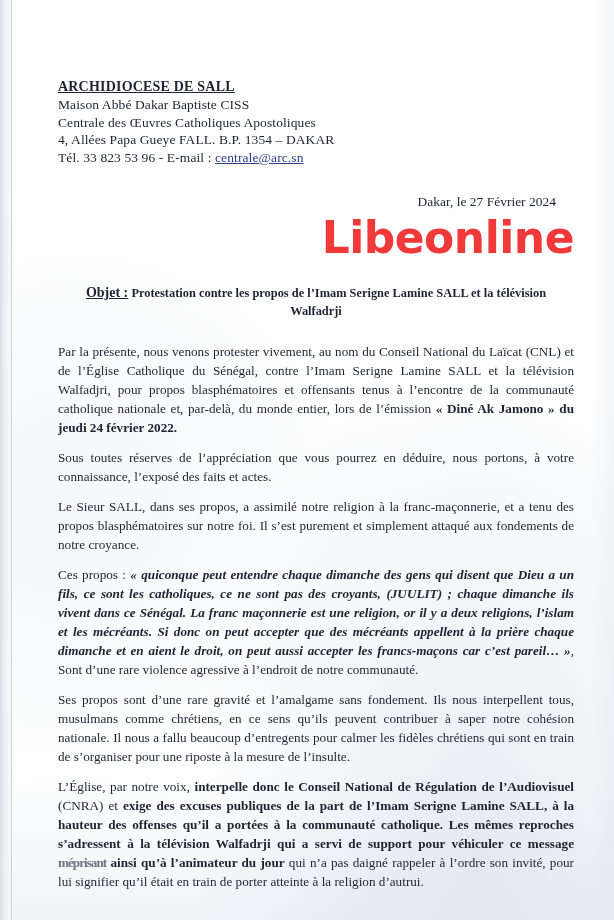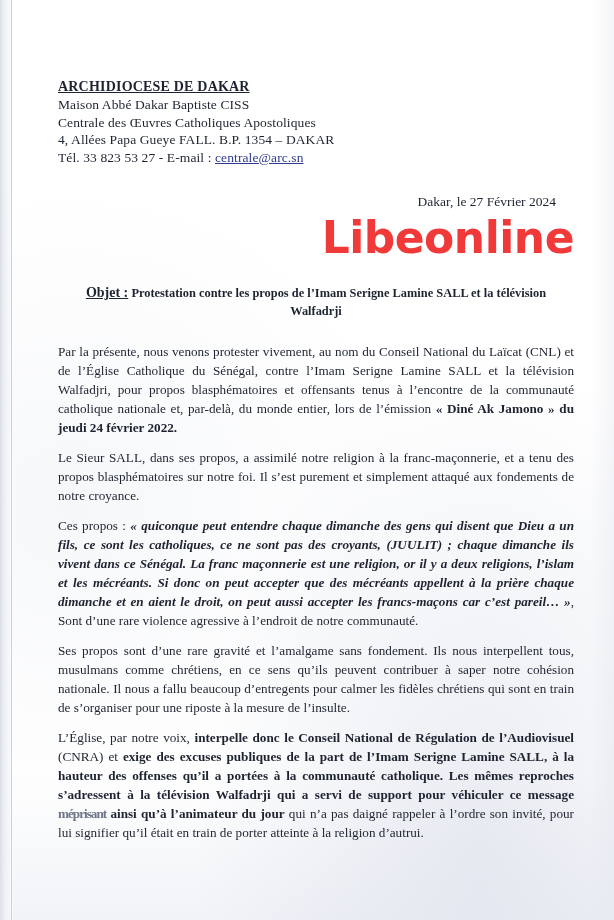--- a/index.html
+++ b/index.html
@@ -135,39 +135,40 @@
 <body>
 
 <div class="page">
   <div class="scan-tint"></div>
   <div class="edge-left"></div>
   <div class="edge-left-line"></div>
 
   <div class="content">
 
     <div class="letterhead">
-      <div class="org line">ARCHIDIOCESE DE DAKAR</div>
+      <div class="org line">ARCHIDIOCESE DE SALL</div>
       <div class="line">Maison Abbé Dakar Baptiste CISS</div>
       <div class="line">Centrale des Œuvres Catholiques Apostoliques</div>
       <div class="line">4, Allées Papa Gueye FALL. B.P. 1354 – DAKAR</div>
-      <div class="line"><span>Tél. 33 823 53 27  - E-mail : </span><a class="mail-link" href="#">centrale@arc.sn</a></div>
+      <div class="line"><span>Tél. 33 823 53 96  - E-mail : </span><a class="mail-link" href="#">centrale@arc.sn</a></div>
     </div>
 
     <div class="dateline">Dakar, le 27 Février 2024</div>
 
     <div class="watermark-wrap">
       <span class="watermark" id="watermark" style="color: rgb(240, 58, 58);">Libeonline</span>
     </div>
 
     <div class="objet"><span class="objet-label">Objet :</span><span class="objet-text"> Protestation contre les propos de l’Imam Serigne Lamine SALL et la télévision Walfadrji</span></div>
 
     <div class="body-block">
 
       <p class="para"><span>Par la présente, nous venons protester vivement, au nom du Conseil National du Laïcat (CNL) et de l’Église Catholique du Sénégal, contre l’Imam Serigne Lamine SALL et la télévision Walfadjri, pour propos blasphématoires et offensants tenus à l’encontre de la communauté catholique nationale et, par-delà, du monde entier, lors de l’émission </span><b>« Diné Ak Jamono » du jeudi 24 février 2022.</b></p>
 
+      <p class="para">Sous toutes réserves de l’appréciation que vous pourrez en déduire, nous  portons, à votre connaissance, l’exposé des faits et actes.</p>
 
       <p class="para">Le Sieur SALL, dans ses propos, a assimilé notre religion à la franc-maçonnerie, et a tenu des propos blasphématoires sur notre foi. Il s’est purement et simplement attaqué aux fondements de notre croyance.</p>
 
       <p class="para gap-lg"><span>Ces propos : </span><span class="bi">« quiconque peut entendre chaque dimanche des gens qui disent que Dieu a un fils, ce sont les catholiques, ce ne sont pas des croyants, (JUULIT) ; chaque dimanche ils vivent dans ce Sénégal. La franc maçonnerie est une religion, or il y a deux religions, l’islam et les mécréants. Si donc on peut accepter que des mécréants appellent à  la prière chaque dimanche et en aient le droit,  on peut aussi accepter les francs-maçons car c’est pareil… »</span><span>, Sont d’une rare violence agressive à l’endroit de notre communauté.</span></p>
 
       <p class="para gap-lg">Ses propos sont d’une rare gravité et l’amalgame sans fondement. Ils nous interpellent tous, musulmans comme chrétiens, en ce sens qu’ils peuvent contribuer à saper notre cohésion nationale. Il nous a fallu beaucoup d’entregents pour calmer les fidèles chrétiens qui sont en train de s’organiser pour une riposte à la mesure de l’insulte.</p>
 
       <p class="para"><span>L’Église, par notre voix, </span><b>interpelle donc le Conseil National de Régulation de l’Audiovisuel</b><span> (CNRA) et </span><b>exige des excuses publiques de la part de l’Imam Serigne Lamine SALL, à la hauteur des offenses qu’il a portées à la communauté catholique. Les mêmes reproches s’adressent à la télévision Walfadrji qui a servi de support pour véhiculer ce message </b><b class="smudge">méprisant</b><b> ainsi qu’à l’animateur du jour</b><span>  qui n’a pas daigné rappeler à l’ordre son invité, pour lui signifier qu’il était en train de porter atteinte à la religion d’autrui.</span></p>
 
     </div>

